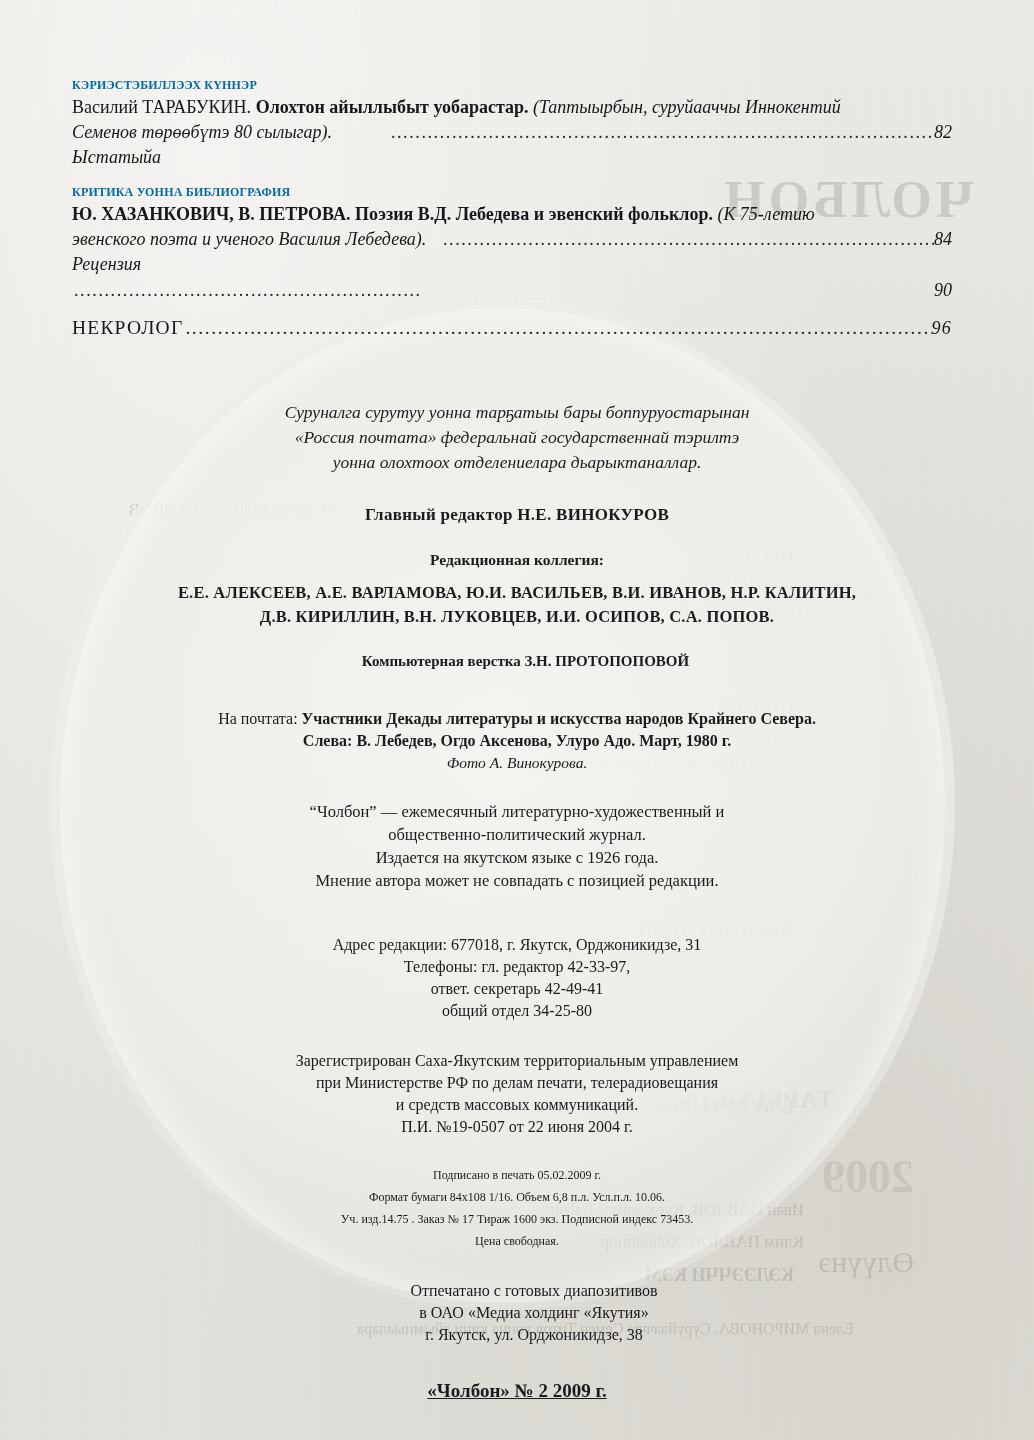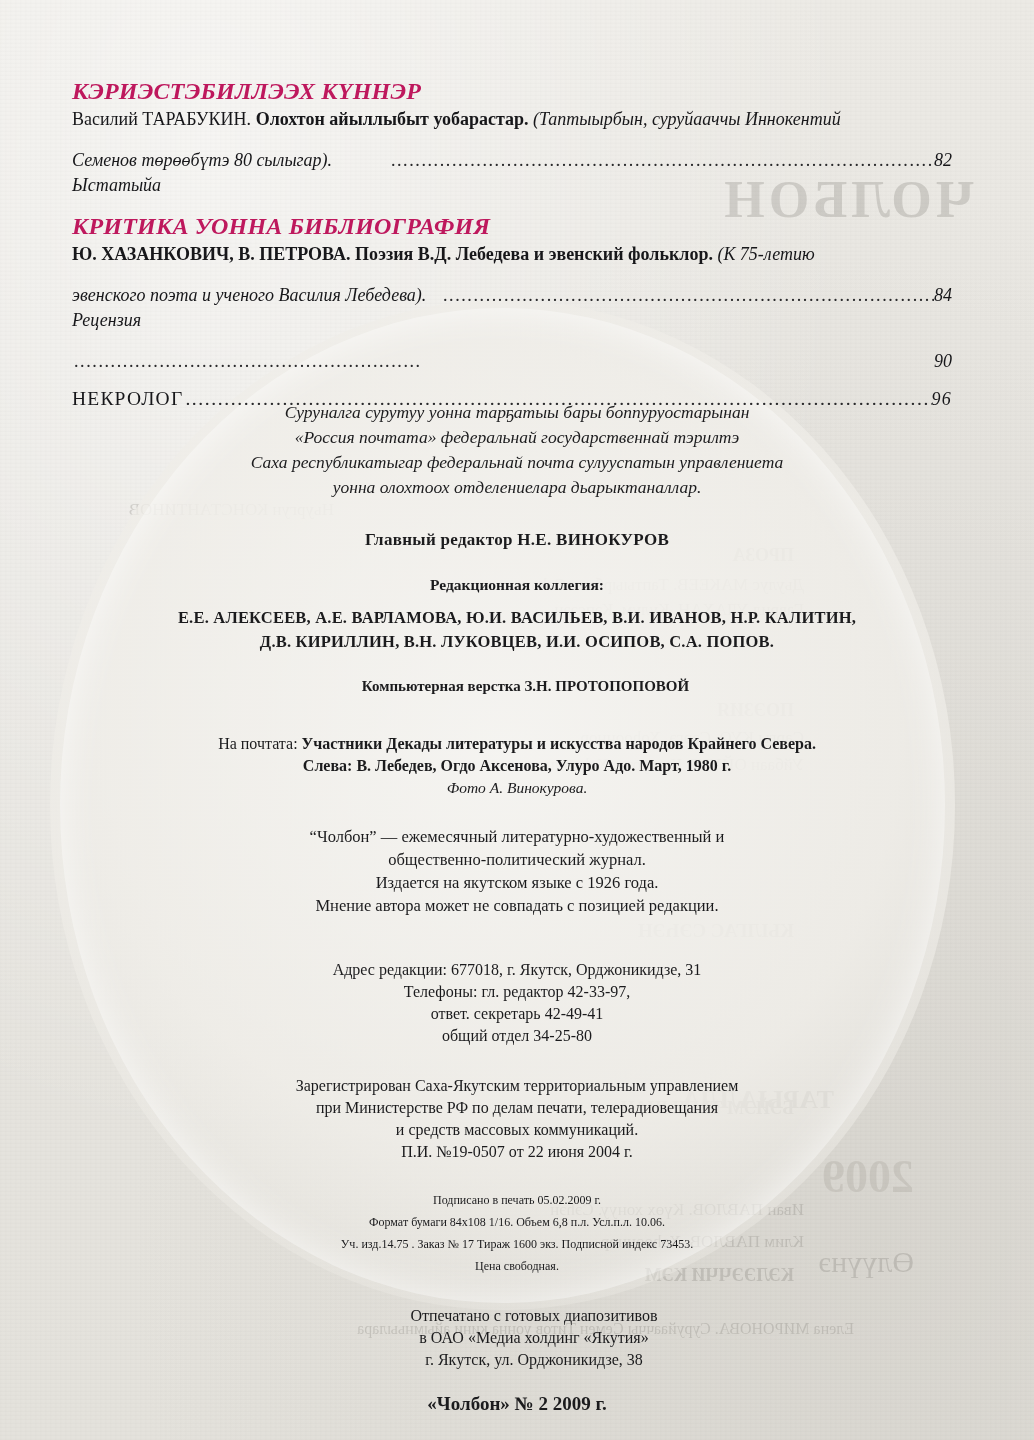--- a/index.html
+++ b/index.html
@@ -74,41 +74,39 @@
 
   
   .toc {
     position: absolute;
     left: 72px;
     top: 78px;
     width: 880px;
   }
   .toc-head {
     font-weight: bold;
-    font-size: 24px;
+    font-size: 12px;
     letter-spacing: .2px;
     margin-bottom: 2px;
-    color: #be185d;
-    font-style: italic;
+    color: #0369a1;
   }
   .entry {
     font-size: 18px;
     line-height: 25px;
     margin-bottom: 1px;
   }
   .entry .bold { font-weight: bold; }
   .entry .ital { font-style: italic; }
   .pg {
     font-style: italic;
     font-size: 18px;
   }
   .row-flex {
     display: flex;
     align-items: baseline;
-    margin-top: 16px;
   }
   .row-flex .txt { flex: 0 1 auto; }
   .row-flex .dots {
     flex: 1 1 auto;
     overflow: hidden;
     white-space: nowrap;
     letter-spacing: 1.6px;
     padding: 0 2px;
     color: #2a2a2c;
   }
@@ -167,23 +165,24 @@
     line-height: 22px;
   }
   .cover .b { font-weight: bold; }
   .photo { font-style: italic; font-size: 15.5px; }
   .journal { margin-top: 26px; font-size: 16.5px; line-height: 23px; }
   .addr { margin-top: 42px; font-size: 16px; line-height: 22px; }
   .reg { margin-top: 28px; font-size: 16px; line-height: 22px; }
   .print { margin-top: 26px; font-size: 12px; line-height: 22px; }
   .typo { margin-top: 28px; font-size: 16px; line-height: 22px; padding-left: 34px; }
   .final {
-    margin-top: 22px;
+    margin-top: 34px;
     font-weight: bold;
     font-size: 19px;
+    text-decoration: underline;
   }
 </style>
 </head>
 <body>
 
 <div class="paper"></div>
 <div class="grain"></div>
 
 <div class="bleed">
   <div style="left:60px; top:170px; font-size:52px; font-weight:bold; letter-spacing:4px;">ЧОЛБОН</div>
@@ -250,21 +249,20 @@
       <span class="dots">................................................................................................................................</span>
       <span class="pg">96</span>
     </div>
   </div>
 
   <div class="colophon">
 
     <div class="ital-block">
       <p>Суруналга сурутуу уонна тарҕатыы бары боппуруостарынан</p>
       <p>«Россия почтата» федеральнай государственнай тэрилтэ</p>
-      <p>Саха республикатыгар федеральнай почта сулууспатын управлениета</p>
       <p>уонна олохтоох отделениелара дьарыктаналлар.</p>
     </div>
 
     <div class="editor">Главный редактор Н.Е. ВИНОКУРОВ</div>
 
     <div class="redcol-title">Редакционная коллегия:</div>
 
     <div class="redcol-names">
       <p>Е.Е. АЛЕКСЕЕВ, А.Е. ВАРЛАМОВА, Ю.И. ВАСИЛЬЕВ, В.И. ИВАНОВ, Н.Р. КАЛИТИН,</p>
       <p>Д.В. КИРИЛЛИН, В.Н. ЛУКОВЦЕВ, И.И. ОСИПОВ, С.А. ПОПОВ.</p>

